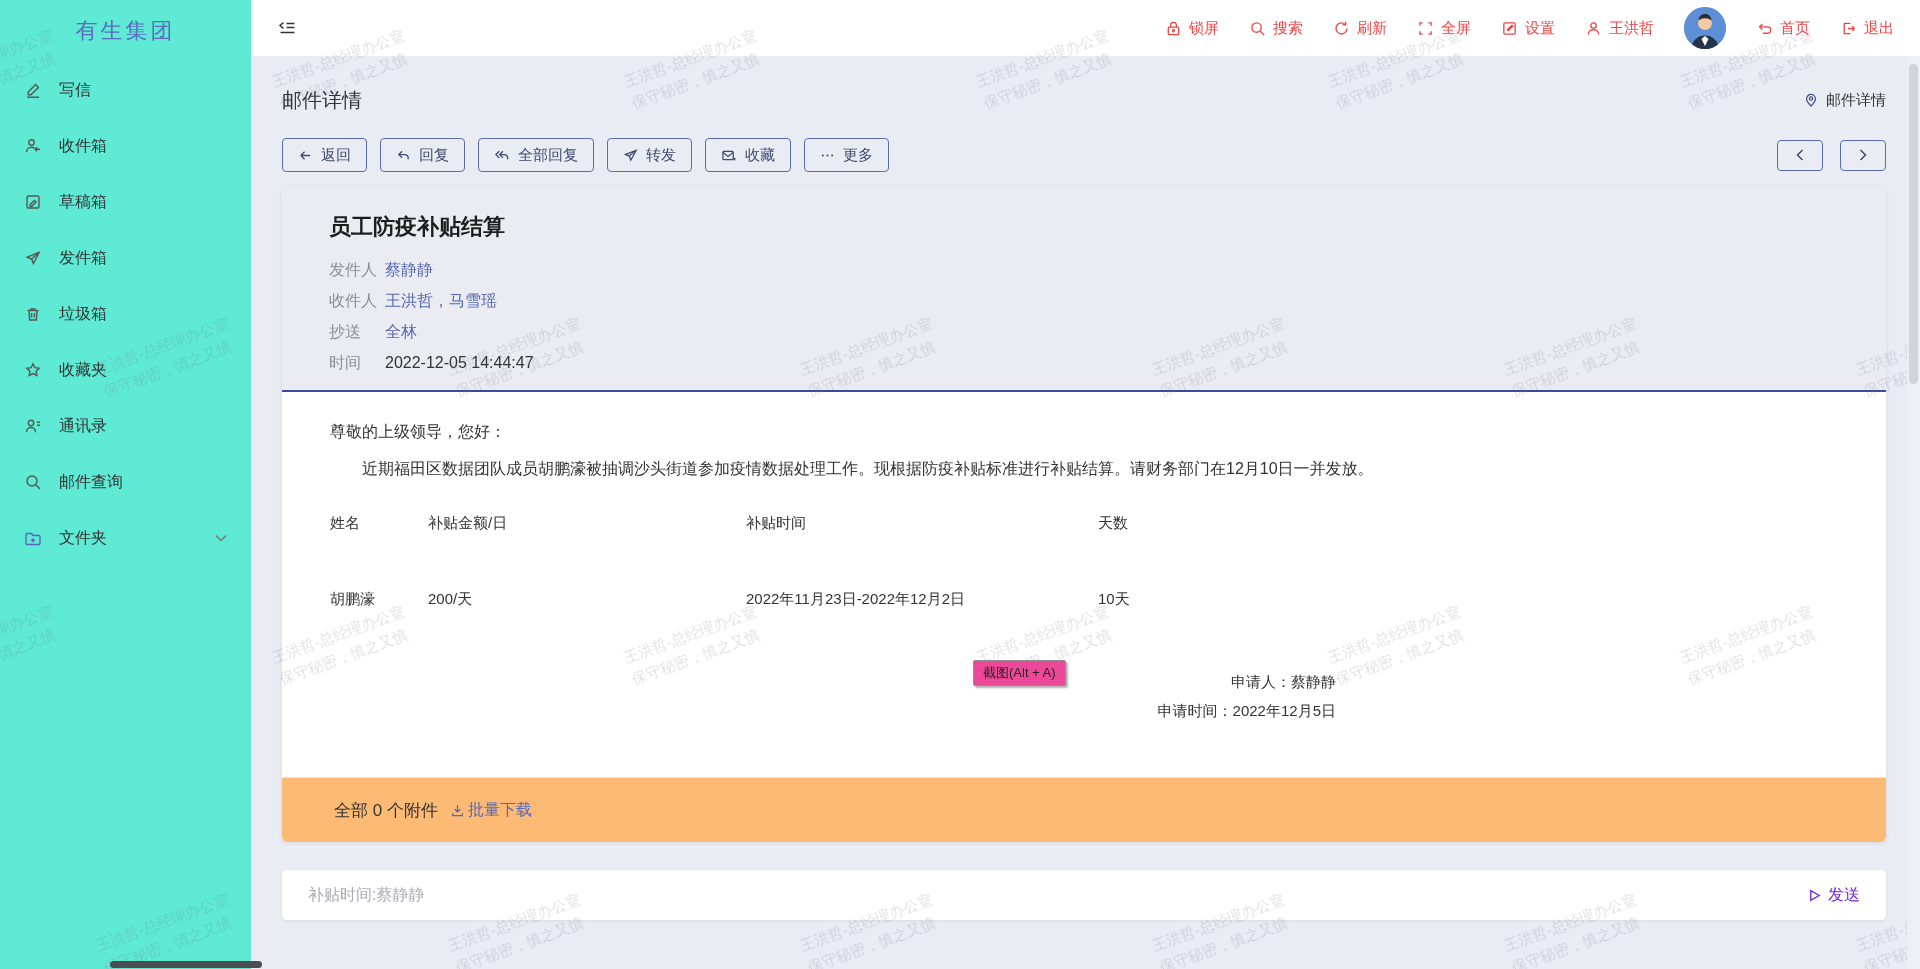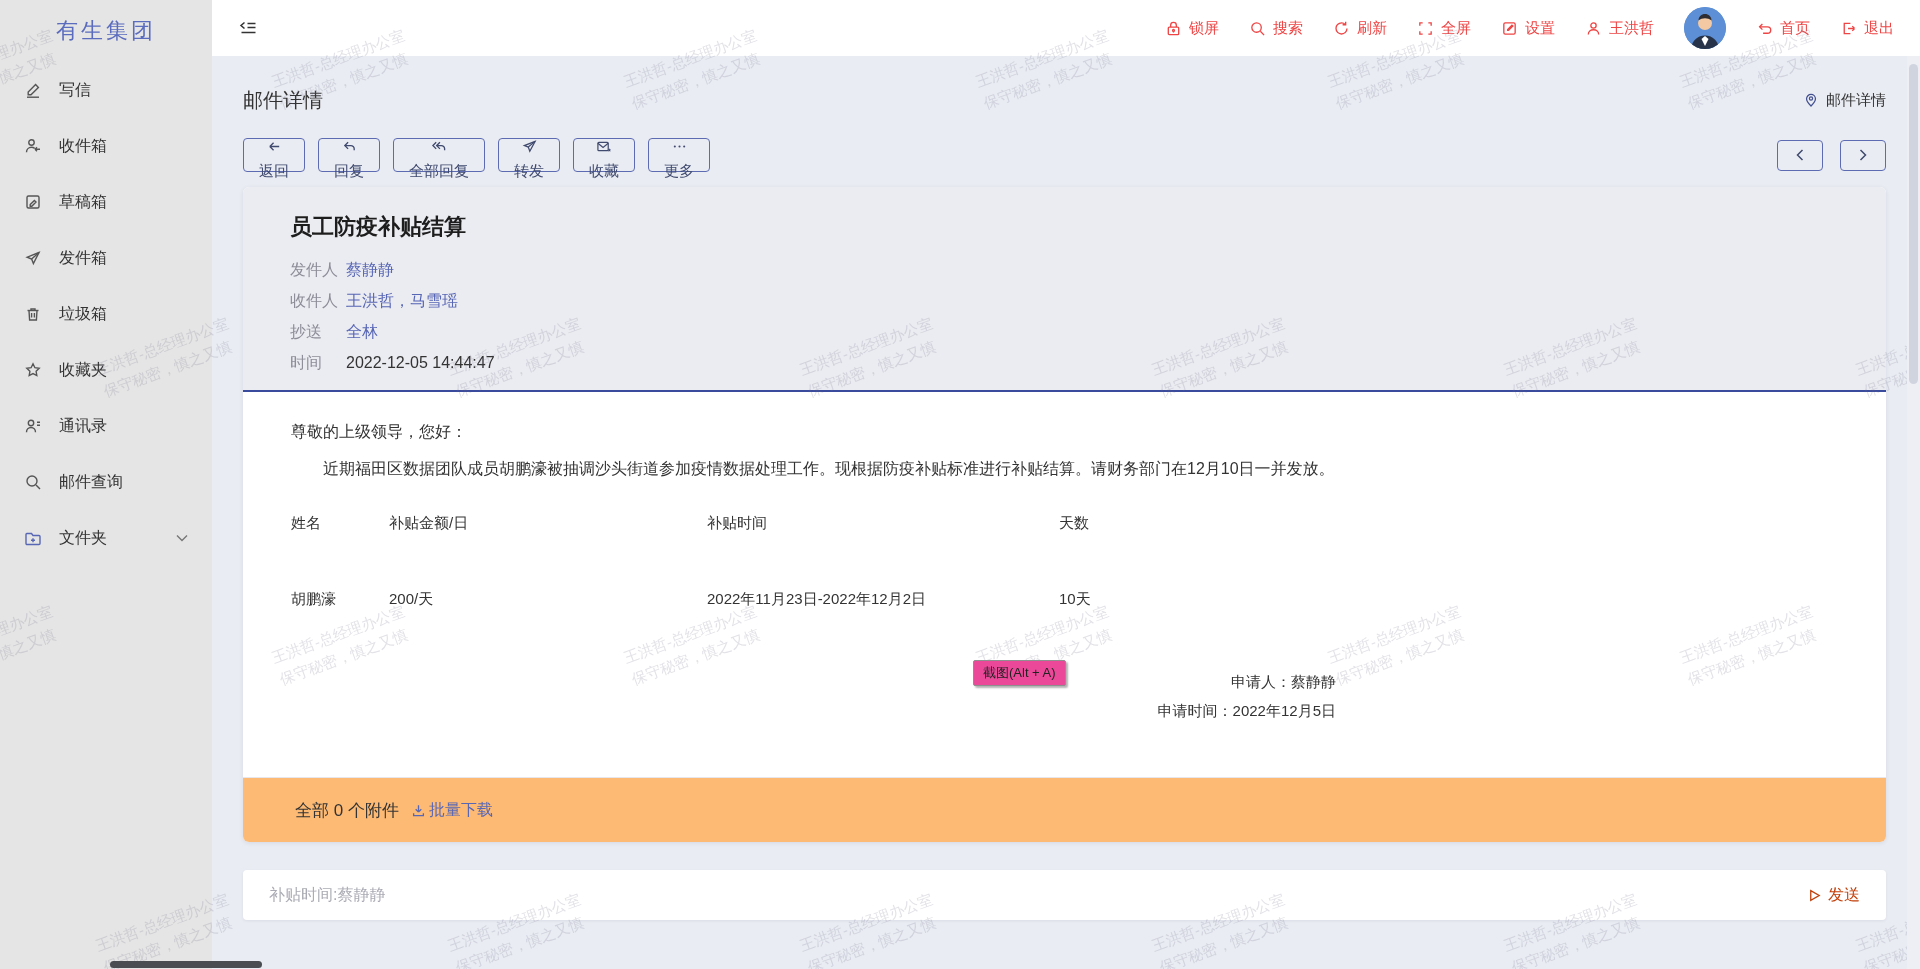--- a/index.html
+++ b/index.html
@@ -1,21 +1,21 @@
 <!DOCTYPE html>
 <html><head>
 <meta charset="utf-8">
 <style>
   * { margin:0; padding:0; box-sizing:border-box; }
   html,body { width:1920px; height:969px; overflow:hidden; }
   body { font-family:"Liberation Sans","DejaVu Sans",sans-serif; background:#fff; position:relative; }
   .page { display:flex; width:1920px; height:969px; }
 
   
-  .sidebar { width:212px; background:#e5e5e5; flex-shrink:0; position:relative; z-index:2; }
+  .sidebar { width:251px; background:#5eead4; flex-shrink:0; position:relative; z-index:2; }
   .logo { height:62px; display:flex; align-items:center; justify-content:center; color:#5b6cbe; font-size:22px; letter-spacing:3px; font-weight:500; }
   .nav-item { height:56px; display:flex; align-items:center; padding:0 24px; gap:17px; font-size:16px; color:#333; cursor:pointer; }
   .nav-item .ic { color:#555; flex-shrink:0; }
   .nav-item.folder .ic { color:#5867b5; }
   .nav-item .chev { margin-left:auto; color:#777; }
 
   
   .main { flex:1; display:flex; flex-direction:column; min-width:0; }
   .topbar { height:56px; background:#fff; display:flex; align-items:center; padding:0 26px; flex-shrink:0; }
   .collapse { color:#333; cursor:pointer; display:flex; }
@@ -23,21 +23,21 @@
   .top-item { display:flex; align-items:center; gap:7px; font-size:15px; color:#ef4444; cursor:pointer; white-space:nowrap; }
   .avatar { width:42px; height:42px; border-radius:50%; overflow:hidden; background:#5c8fd6; cursor:pointer; flex-shrink:0; }
 
   .content { flex:1; background:#eaecf3; padding:0 34px 0 31px; position:relative; }
   .page-head { display:flex; justify-content:space-between; align-items:center; padding-top:30px; height:58px; }
   .page-title { font-size:20px; color:#333; font-weight:400; }
   .crumb { display:flex; gap:7px; align-items:center; font-size:15px; color:#333; }
   .crumb .ic { color:#42508f; }
 
   .toolbar { margin-top:24px; display:flex; align-items:center; }
-  .btn { display:inline-flex; align-items:center; gap:8px; height:34px; padding:0 15px; border:1px solid #5d6cb2; border-radius:4px; color:#3f4a6e; font-size:15px; margin-right:13px; cursor:pointer; background:transparent; white-space:nowrap;flex-direction:column; }
+  .btn { display:inline-flex; align-items:center; gap:8px; height:34px; padding:0 15px; border:1px solid #5d6cb2; border-radius:4px; color:#3f4a6e; font-size:15px; margin-right:13px; cursor:pointer; background:transparent; white-space:nowrap; }
   .pager { margin-left:auto; display:flex; gap:17px; }
   .pg { width:46px; height:31px; border:1px solid #5d6cb2; border-radius:4px; display:flex; align-items:center; justify-content:center; color:#3f4a6e; cursor:pointer; }
 
   
   .mail-card { margin-top:15px; background:#fff; border-radius:6px; height:655px; display:flex; flex-direction:column; box-shadow:0 1px 4px rgba(40,50,90,.10); position:relative; z-index:1; }
   .mail-head { background:#ebecf1; border-bottom:2px solid #3a4b9e; padding:25px 40px 12px 47px; border-radius:6px 6px 0 0; }
   .mail-subject { font-size:22px; font-weight:bold; color:#1d1d1d; margin-bottom:12px; }
   .meta-row { display:flex; line-height:31px; font-size:16px; }
   .meta-label { color:#8d8d98; width:56px; flex-shrink:0; }
   .meta-value { color:#5867b5; cursor:pointer; }
@@ -54,21 +54,21 @@
   .col-days { width:130px; }
   .closing { margin-top:8px; margin-left:22px; }
   .applicant-block { margin-top:12px; text-align:right; padding-right:503px; line-height:29px; font-size:15px; }
 
   .attach-row { border-top:1px solid #e6e6ec; height:65px; display:flex; align-items:center; padding-left:52px; font-size:17px; color:#333; background:#fdba74; border-radius:0 0 6px 6px; }
   .attach-dl { color:#5867b5; margin-left:12px; display:inline-flex; align-items:center; gap:3px; font-size:16px; cursor:pointer; }
 
   
   .quick-bar { margin-top:28px; height:50px; background:#fff; border-radius:4px; display:flex; align-items:center; padding:0 26px; position:relative; z-index:1; box-shadow:0 1px 3px rgba(40,50,90,.08); }
   .quick-placeholder { color:#aaaab4; font-size:16px; }
-  .quick-send { margin-left:auto; color:#c2410c; display:flex; align-items:center; gap:6px; font-size:16px; cursor:pointer;justify-content:space-between; }
+  .quick-send { margin-left:auto; color:#6d28d9; display:flex; align-items:center; gap:6px; font-size:16px; cursor:pointer;justify-content:space-between; }
 
   
   .wm-layer { position:absolute; left:0; top:0; width:1920px; height:969px; pointer-events:none; z-index:40; overflow:hidden; }
   .wm { position:absolute; transform:rotate(-20deg); color:rgba(108,112,135,.20); font-size:15px; line-height:23px; white-space:nowrap; }
   .tooltip { position:absolute; left:973px; top:660px; z-index:60; background:#ec4899; border:1px solid #8f8f8f; box-shadow:2px 2px 2px rgba(0,0,0,.3); padding:3px 9px; font-size:13px; color:#222; border-radius:2px; white-space:nowrap; }
   .vscroll { position:absolute; right:0; top:56px; width:13px; height:913px; background:#edeff5; z-index:45; }
   .vthumb { position:absolute; right:2px; top:8px; width:9px; height:320px; background:#d0d4df; border-radius:5px; }
   .hthumb { position:absolute; left:110px; top:961px; width:152px; height:7px; background:#4a4d52; border-radius:4px; z-index:70; }
 
   svg { display:block; }

